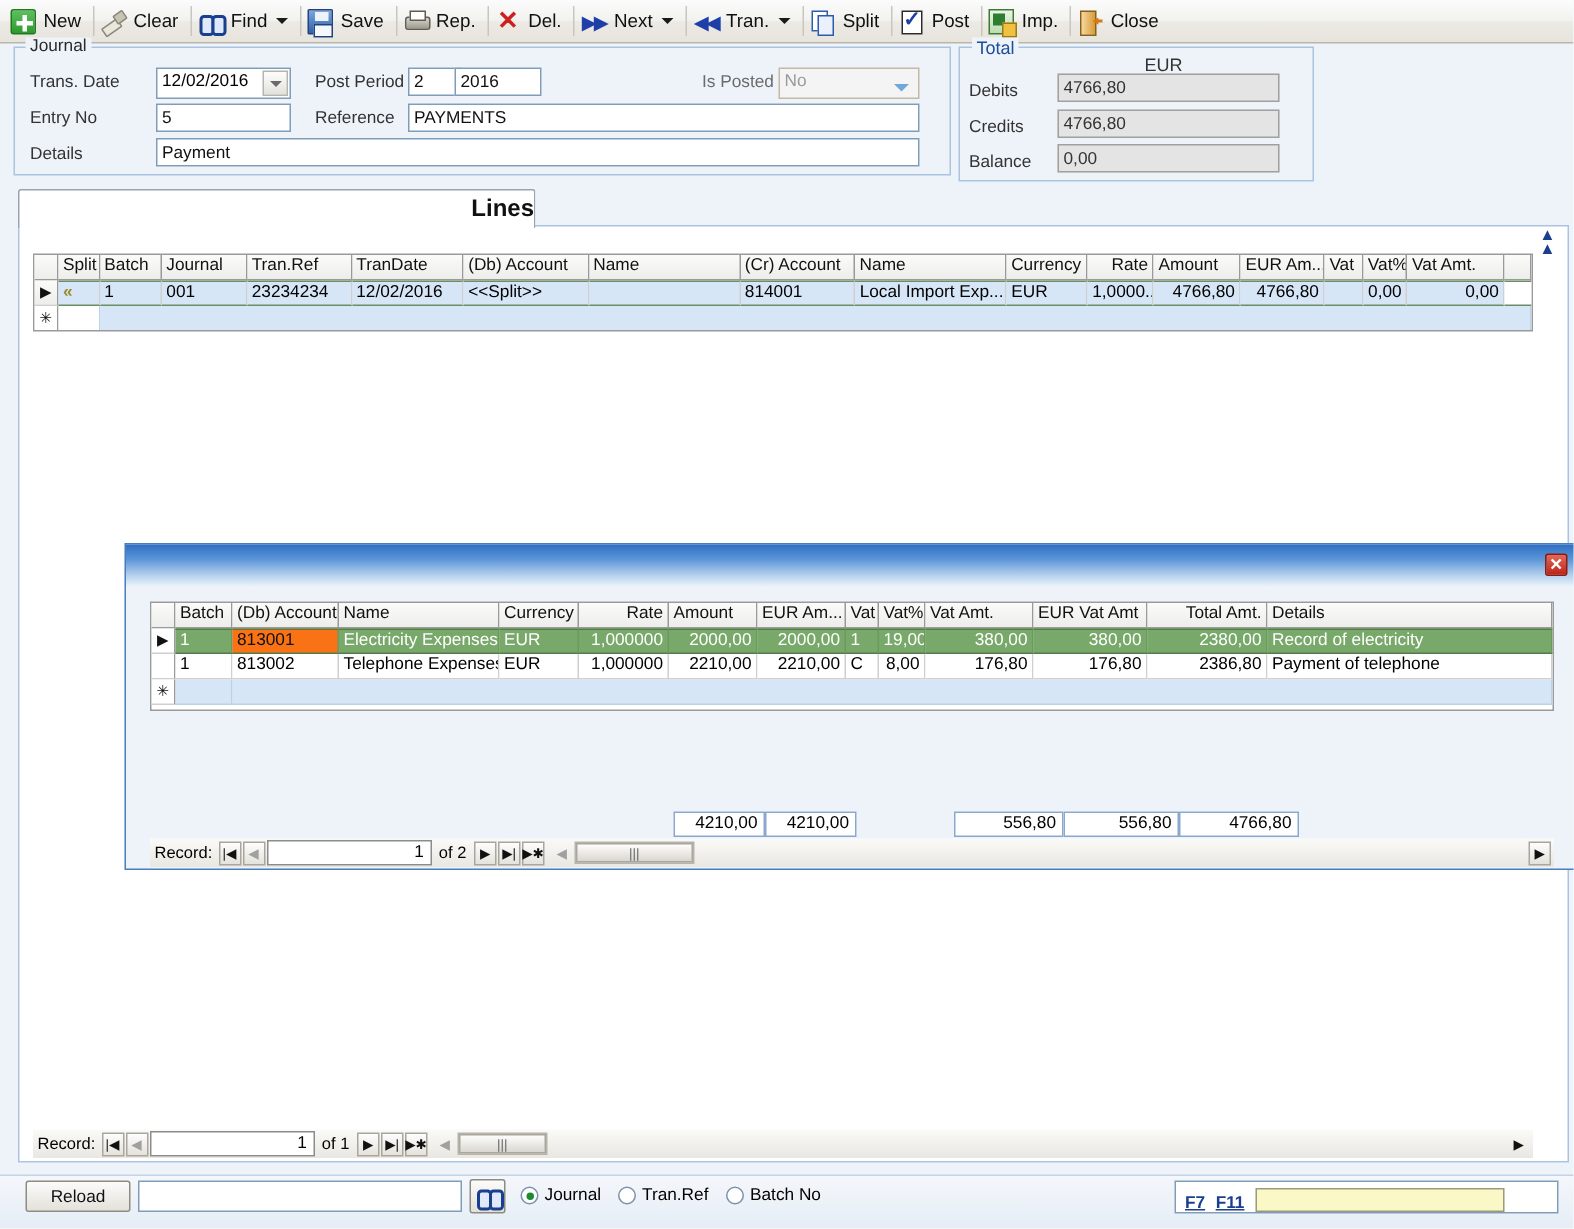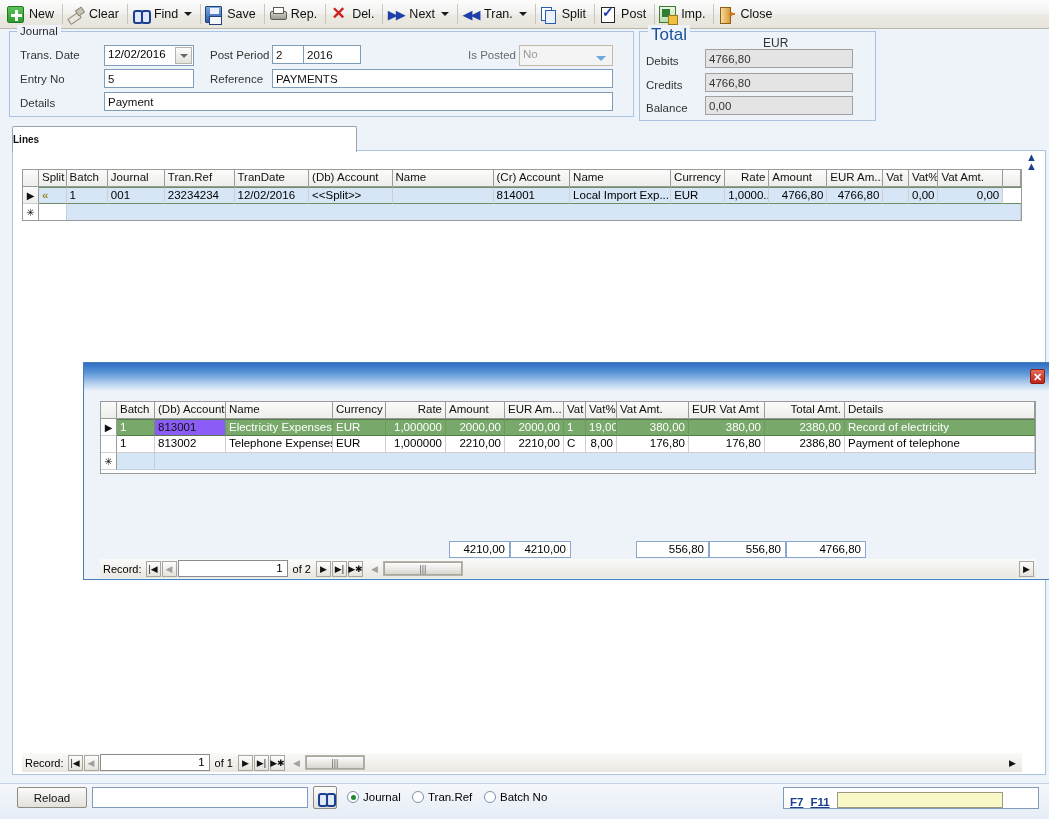--- a/index.html
+++ b/index.html
@@ -75,21 +75,21 @@
   #journal-legend {
     position:absolute; left:17px; top:25px; background:#eef3fa;
     padding:0 3px; font-size:11.5px; color:#2a2a2a;
   }
   #total-box {
     position:absolute; left:639px; top:31px; width:237px; height:90px;
     border:1px solid #a9c3e0;
   }
   #total-legend {
     position:absolute; left:648px; top:25px; background:#eef3fa;
-    padding:0 3px; font-size:17px; color:#1b4f9c;
+    padding:0 3px; font-size:12px; color:#1b4f9c;
   }
 
   .fld-label { position:absolute; font-size:11.5px; color:#333; }
   .txtbox {
     position:absolute; background:#fff; border:1px solid #7f9db9;
     font-family:"Liberation Sans", sans-serif; font-size:11.5px; color:#111;
     padding:1px 3px; line-height:16px; height:19px; overflow:hidden; white-space:nowrap;
   }
   .txtbox.ro { background:#e4e4e4; border:1px solid #a0a0a0; color:#333; }
   .combo { position:absolute; height:21px; border:1px solid #7f9db9; background:#fff; }
@@ -100,22 +100,22 @@
     display:flex;align-items:center;justify-content:center;
   }
   .combo .btn i { width:0;height:0;border-left:4px solid transparent;border-right:4px solid transparent;border-top:4px solid #6a6a6a; display:block;}
 
   
   #tabstrip { position:absolute; left:12px; top:126px; width:1034px; height:25px; }
   .tab {
     position:absolute; top:0; height:25px;
     background:linear-gradient(to bottom,#ffffff,#f3f3f1);
     border:1px solid #9aa4b0; border-bottom:none;
-    display:flex; align-items:center; justify-content:flex-start;
-    font-size:10px; color:#111;
+    display:flex; align-items:center; justify-content:flex-end;
+    font-size:16px; color:#111;
     border-radius:2px 2px 0 0;
   }
   .tab.active { background:#fff; font-weight:bold; z-index:3; height:26px;}
   #tabpanel {
     position:absolute; left:12px; top:150px; width:1034px; height:625px;
     background:#fff; border:1px solid #a9c3e0;
   }
 
   
   .grid { position:absolute; border:1px solid #9a9a9a; background:#fff; overflow:hidden; }
@@ -123,21 +123,21 @@
   .gcell {
     border-right:1px solid #9a9a9a; border-bottom:1px solid #9a9a9a;
     font-size:11.5px; line-height:15px; padding:0 3px;
     overflow:hidden; white-space:nowrap; height:17px;
   }
   .ghead .gcell { background:linear-gradient(to bottom,#fbfbfa,#ededea); color:#111; }
   .grow { display:flex; height:17px; }
   .grow .gcell { background:#fff; border-right:1px solid #cfcfcf; border-bottom:1px solid #cfcfcf;}
   .grow.sel-blue .gcell { background:#d6e6f7; border-top:1px solid #6b8f63; border-bottom:1px solid #6b8f63;}
   .grow.sel-green .gcell { background:#78a86a; color:#fff; border-right:1px solid #6b9a5e; border-bottom:1px solid #557a4a; border-top:1px solid #557a4a;}
-  .grow.sel-green .gcell.hl { background:#8b5cf6; color:#111; }
+  .grow.sel-green .gcell.hl { background:#f97316; color:#111; }
   .grow.newrow .gcell { background:#d6e6f7; border-right:1px solid #bcd0e6; border-bottom:1px solid #bcd0e6;}
   .rowhdr {
     width:16px; flex:0 0 16px; background:linear-gradient(to bottom,#fbfbfa,#ededea);
     border-right:1px solid #9a9a9a; border-bottom:1px solid #9a9a9a;
     display:flex; align-items:center; justify-content:center; font-size:10px; color:#111;
   }
   .num { text-align:right; }
 
   
   .recnav {

